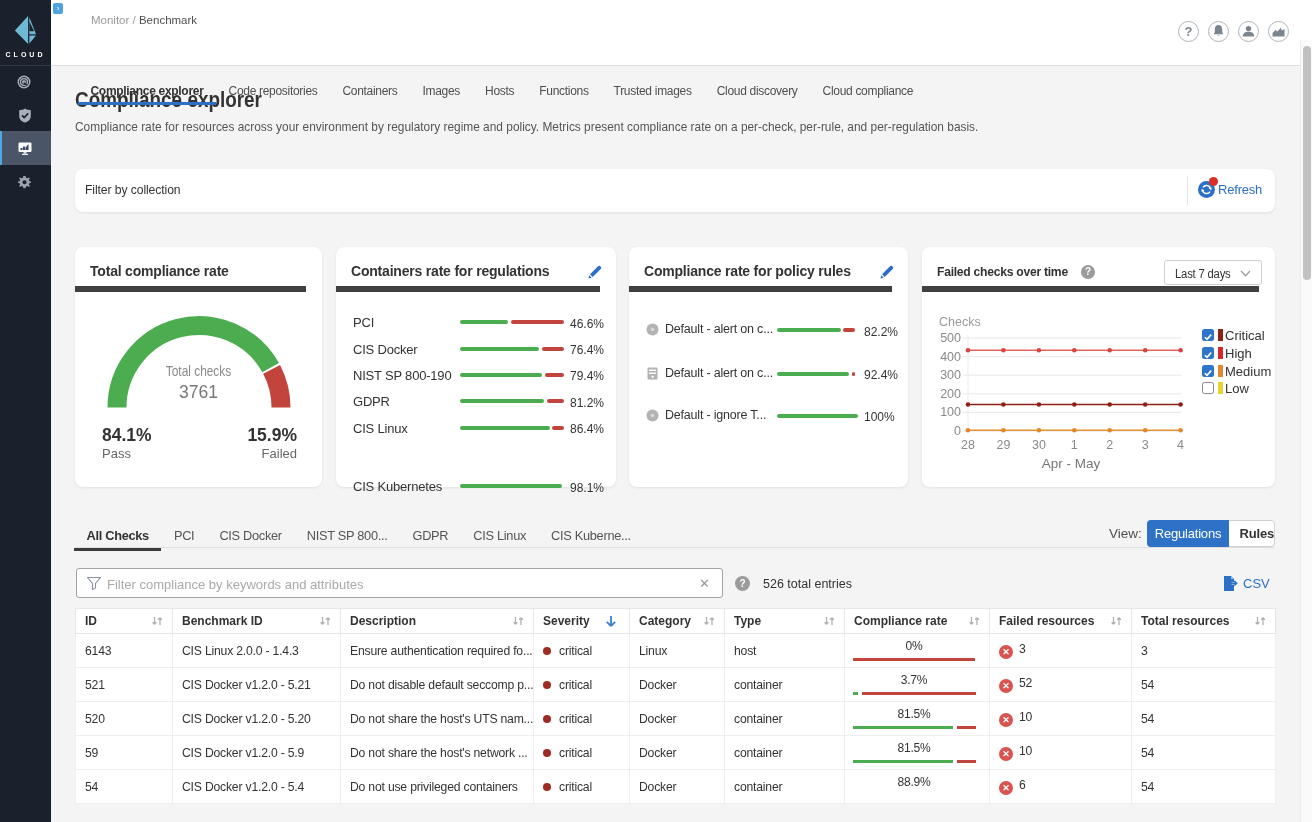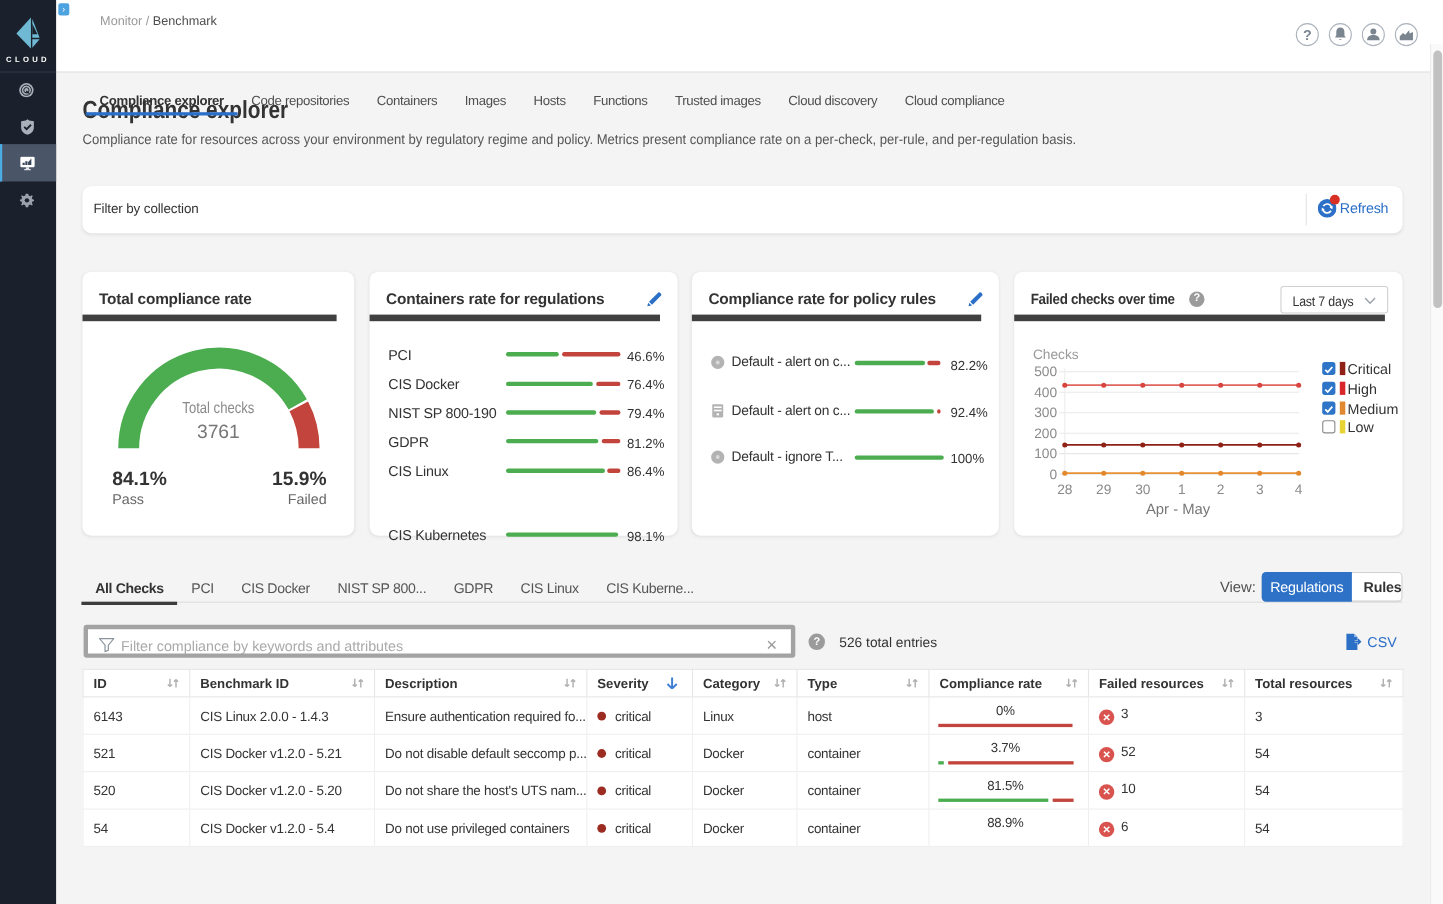--- a/index.html
+++ b/index.html
@@ -70,21 +70,21 @@
 #tabs2 { left:74px; top:525.5px; white-space:nowrap; }
 #tabs2 .t { display:inline-block; margin:0; padding:0 12.5px 5.5px 12.5px; font-size:12.8px; letter-spacing:-0.3px; color:#555; }
 #tabs2 .t.act { color:#333; font-weight:bold; border-bottom:3px solid #3c3c3c; }
 #tabline { left:75px; top:547px; width:1200px; height:1px; background:#dedede; }
 #viewlab { left:1109px; top:526px; font-size:13.5px; color:#4f4f4f; }
 #viewbtns { left:1147px; top:520px; width:128px; height:27px; border:1px solid #d0d0d0; border-radius:4px; background:#fff; }
 #vb1 { position:absolute; left:-1px; top:-1px; width:82px; height:27px; background:#2e72c8; border-radius:4px 0 0 4px; color:#fff; font-size:13px; letter-spacing:-0.2px; text-align:center; line-height:27px; }
 #vb2 { position:absolute; left:81px; top:0; right:0; height:25px; color:#333; font-size:13px; letter-spacing:-0.2px; font-weight:bold; text-align:right; line-height:25px; }
 
 
-#search { left:76px; top:568px; width:647px; height:30px; background:#fff; border:4px solid #a3a3a3; border-radius:3px; }
+#search { left:76px; top:568px; width:647px; height:30px; background:#fff; border:1px solid #a3a3a3; border-radius:3px; }
 #search .ph { position:absolute; left:30px; top:8px; font-size:13px; color:#a9a9a9; }
 #search .x { position:absolute; right:12px; top:7px; font-size:13px; color:#999; }
 #q2 { left:735px; top:576px; width:15px; height:15px; border-radius:50%; background:#9b9b9b; color:#fff; font-size:10px; font-weight:bold; text-align:center; line-height:15px; }
 #totent { left:763px; top:577px; font-size:12.5px; color:#333; }
 #csv { top:576px; font-size:13px; color:#2b6fc7; }
 
 
 #tbl { left:75px; top:608px; width:1200px; background:#fff; border-collapse:collapse; table-layout:fixed; position:absolute; }
 #tbl th { border:1px solid #e6e6e6; font-size:12px; color:#333; text-align:left; padding:0 9px; height:25px; font-weight:bold; position:relative; }
 #tbl td { border:1px solid #efefef; border-top:1px solid #e6e6e6; font-size:12.2px; letter-spacing:-0.2px; color:#333; padding:0 9px; height:34px; position:relative; white-space:nowrap; overflow:hidden; }
@@ -425,20 +425,35 @@
         <td>container</td>
         <td>
           <div class="cpct">81.5%</div>
           <div class="cbar" style="width:99.9px;background:#4cad50;right:auto;"></div>
           <div class="cbar" style="left:111.9px;width:18.7px;background:#c2443c;right:auto;"></div>
         </td>
         <td><span class="fres">✕</span>10</td>
         <td>54</td>
   </tr>
   <tr>
+    <td>59</td>
+        <td>CIS Docker v1.2.0 - 5.9</td>
+        <td>Do not share the host's network ...</td>
+        <td><span class="dot"></span>critical</td>
+        <td>Docker</td>
+        <td>container</td>
+        <td>
+          <div class="cpct">81.5%</div>
+          <div class="cbar" style="width:99.9px;background:#4cad50;right:auto;"></div>
+          <div class="cbar" style="left:111.9px;width:18.7px;background:#c2443c;right:auto;"></div>
+        </td>
+        <td><span class="fres">✕</span>10</td>
+        <td>54</td>
+  </tr>
+  <tr>
     <td>54</td>
         <td>CIS Docker v1.2.0 - 5.4</td>
         <td>Do not use privileged containers</td>
         <td><span class="dot"></span>critical</td>
         <td>Docker</td>
         <td>container</td>
         <td>
           <div class="cpct">88.9%</div>
         </td>
         <td><span class="fres">✕</span>6</td>

